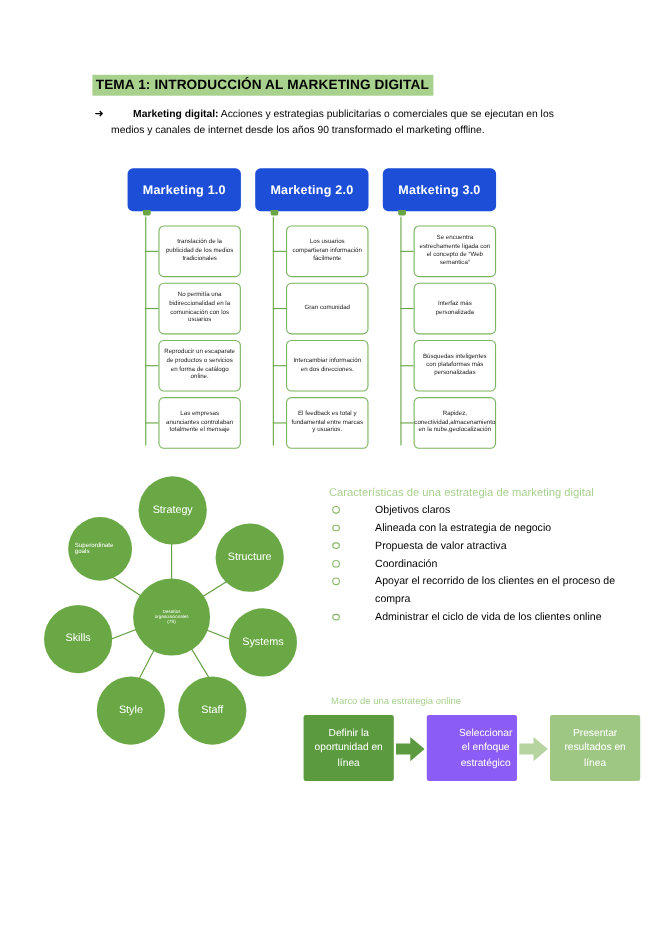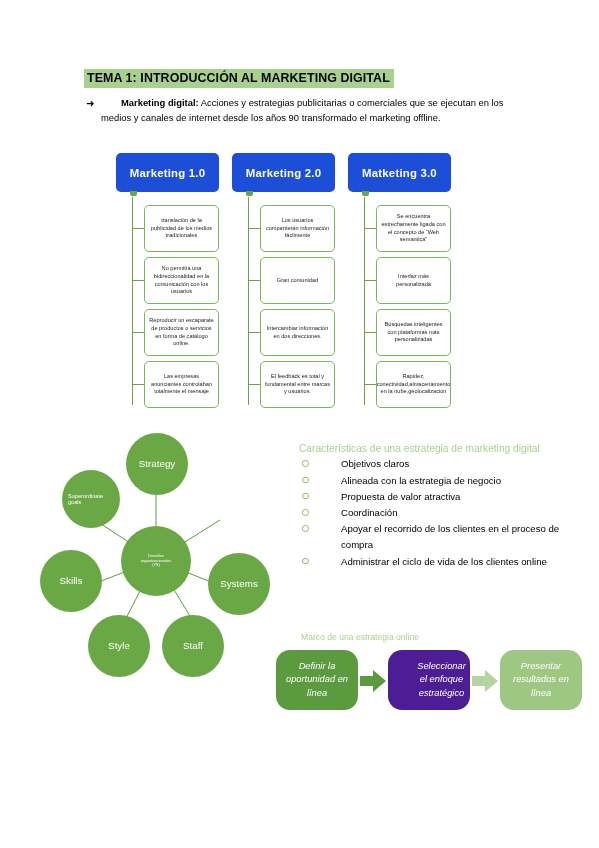--- a/index.html
+++ b/index.html
@@ -74,25 +74,25 @@
     line-height:15.4px;}
   .blist{margin:0;padding:0;list-style:none;}
   .blist li{position:relative;font-size:9.6px;line-height:16.2px;color:#000;
     padding-left:42px;}
   .blist li .o{position:absolute;left:3px;top:4px;width:4.6px;height:4.6px;
     border:1px solid #8ab86a;border-radius:50%;}
 
   
   .marco{position:absolute;left:301px;top:632px;font-size:8.6px;color:#a9d18e;}
   .flow{position:absolute;left:276px;top:650px;width:320px;height:62px;}
-  .fbox{position:absolute;top:0;width:82px;height:60px;border-radius:14px;
+  .fbox{position:absolute;top:0;width:82px;height:60px;border-radius:2px;
     display:flex;align-items:center;justify-content:center;text-align:center;
-    color:#fff;font-size:9.3px;line-height:13.4px;box-sizing:border-box;padding:3px;font-style:italic;}
+    color:#fff;font-size:9.3px;line-height:13.4px;box-sizing:border-box;padding:3px;}
   .fbox.b0{left:0;background:#5b9a3e;}
-  .fbox.b1{left:112px;background:#4c1d95;padding-left:28px;}
+  .fbox.b1{left:112px;background:#8b5cf6;padding-left:28px;}
   .fbox.b2{left:224px;background:#9fc784;}
   .farrow{position:absolute;top:20px;width:26px;height:22px;}
 </style>
 </head>
 <body>
 
 <div class="page">
 
   <div class="title-wrap">
     <span class="title">TEMA 1: INTRODUCCIÓN AL MARKETING DIGITAL</span>
@@ -152,20 +152,21 @@
         <line x1="126" y1="132" x2="190" y2="92"></line>
         <line x1="126" y1="132" x2="196" y2="160"></line>
         <line x1="126" y1="132" x2="166" y2="198"></line>
         <line x1="126" y1="132" x2="92" y2="198"></line>
         <line x1="126" y1="132" x2="58" y2="158"></line>
         <line x1="126" y1="132" x2="62" y2="90"></line>
       </g>
     </svg>
 
     <div class="circ big" style="left:96px;top:5px;width:62px;height:62px;">Strategy</div>
+    <div class="circ big" style="left:166px;top:48px;width:62px;height:62px;">Structure</div>
     <div class="circ big" style="left:178px;top:125px;width:62px;height:62px;">Systems</div>
     <div class="circ big" style="left:132px;top:187px;width:62px;height:62px;">Staff</div>
     <div class="circ big" style="left:58px;top:187px;width:62px;height:62px;">Style</div>
     <div class="circ big" style="left:10px;top:122px;width:62px;height:62px;">Skills</div>
     <div class="circ small" style="left:32px;top:42px;width:58px;height:58px;padding:0 6px;box-sizing:border-box;">Superordinate goals</div>
 
     <div class="circ center" style="left:91px;top:98px;width:70px;height:70px;flex-direction:column;">
       <span>Desafíos</span>
       <span>organizacionales</span>
       <span>(7S)</span>

